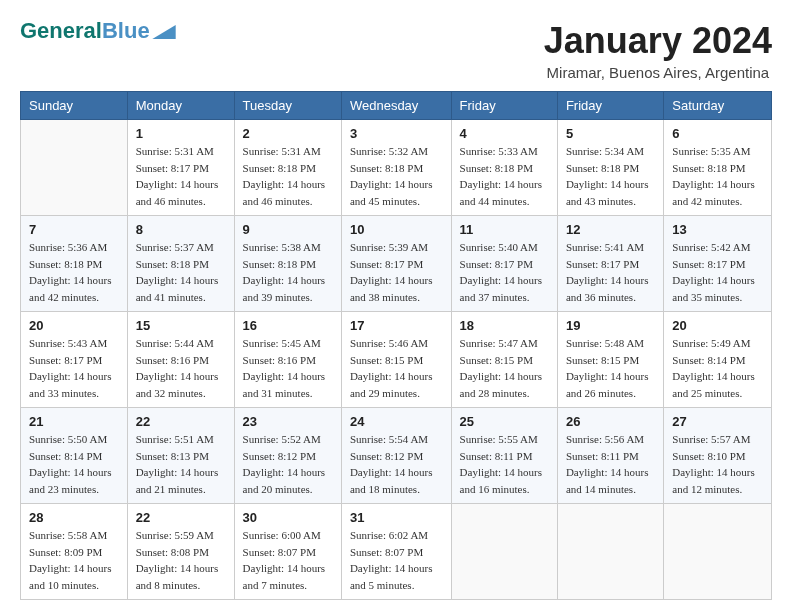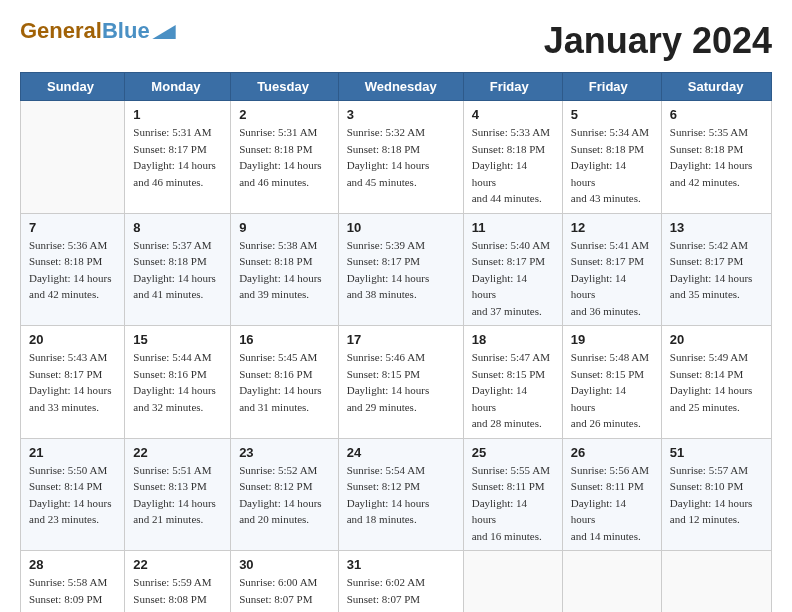--- a/index.html
+++ b/index.html
@@ -21,21 +21,21 @@
       flex-direction: column;
       align-items: flex-start;
     }
     .logo-text {
       font-size: 22px;
       font-weight: bold;
       color: #1a1a2e;
       line-height: 1;
     }
     .logo-text span {
-      color: #a16207;
+      color: #0f766e;
     }
     .logo-arrow {
       width: 24px;
       height: 14px;
       margin-top: -2px;
       margin-left: 58px;
     }
     .title-section {
       text-align: center;
     }
@@ -50,24 +50,24 @@
       margin-top: 2px;
     }
     table {
       width: 100%;
       border-collapse: collapse;
       font-size: 11px;
     }
     thead tr th {
       background-color: #3a6ea5;
       color: #fff;
-      padding: 6px 26px;
+      padding: 6px 8px;
       text-align: left;
       font-size: 13px;
-      font-weight: bold;
+      font-weight: normal;
       border: 1px solid #2e5a8a;
     }
     tbody tr td {
       border: 1px solid #ccc;
       padding: 6px 8px;
       vertical-align: top;
       width: 113px;
       min-height: 80px;
       background: #fff;
     }
@@ -100,20 +100,21 @@
       <span class="logo-text">
         <span>General</span><span style="color:#4a90c4;">Blue</span>
       </span>
       <svg class="logo-arrow" viewBox="0 0 30 18" width="30" height="18" style="margin-left:2px;margin-top:2px;">
         <polygon points="0,18 30,18 30,0" fill="#4a90c4"></polygon>
       </svg>
     </div>
   </div>
   <div class="title-section">
     <div class="calendar-title">January 2024</div>
+    <div class="calendar-subtitle">Miramar, Buenos Aires, Argentina</div>
   </div>
 </div>
 
 <table>
   <thead>
     <tr>
     <th>Sunday</th>
         <th>Monday</th>
         <th>Tuesday</th>
         <th>Wednesday</th>
@@ -229,21 +230,21 @@
         </td>
         <td>
           <span class="day-number">25</span>
           <div class="day-info">Sunrise: 5:55 AM<br>Sunset: 8:11 PM<br>Daylight: 14 hours<br>and 16 minutes.</div>
         </td>
         <td>
           <span class="day-number">26</span>
           <div class="day-info">Sunrise: 5:56 AM<br>Sunset: 8:11 PM<br>Daylight: 14 hours<br>and 14 minutes.</div>
         </td>
         <td>
-          <span class="day-number">51</span>
+          <span class="day-number">27</span>
           <div class="day-info">Sunrise: 5:57 AM<br>Sunset: 8:10 PM<br>Daylight: 14 hours<br>and 12 minutes.</div>
         </td>
       </tr>
       <tr>
         <td>
           <span class="day-number">28</span>
           <div class="day-info">Sunrise: 5:58 AM<br>Sunset: 8:09 PM<br>Daylight: 14 hours<br>and 10 minutes.</div>
         </td>
         <td>
           <span class="day-number">22</span>

